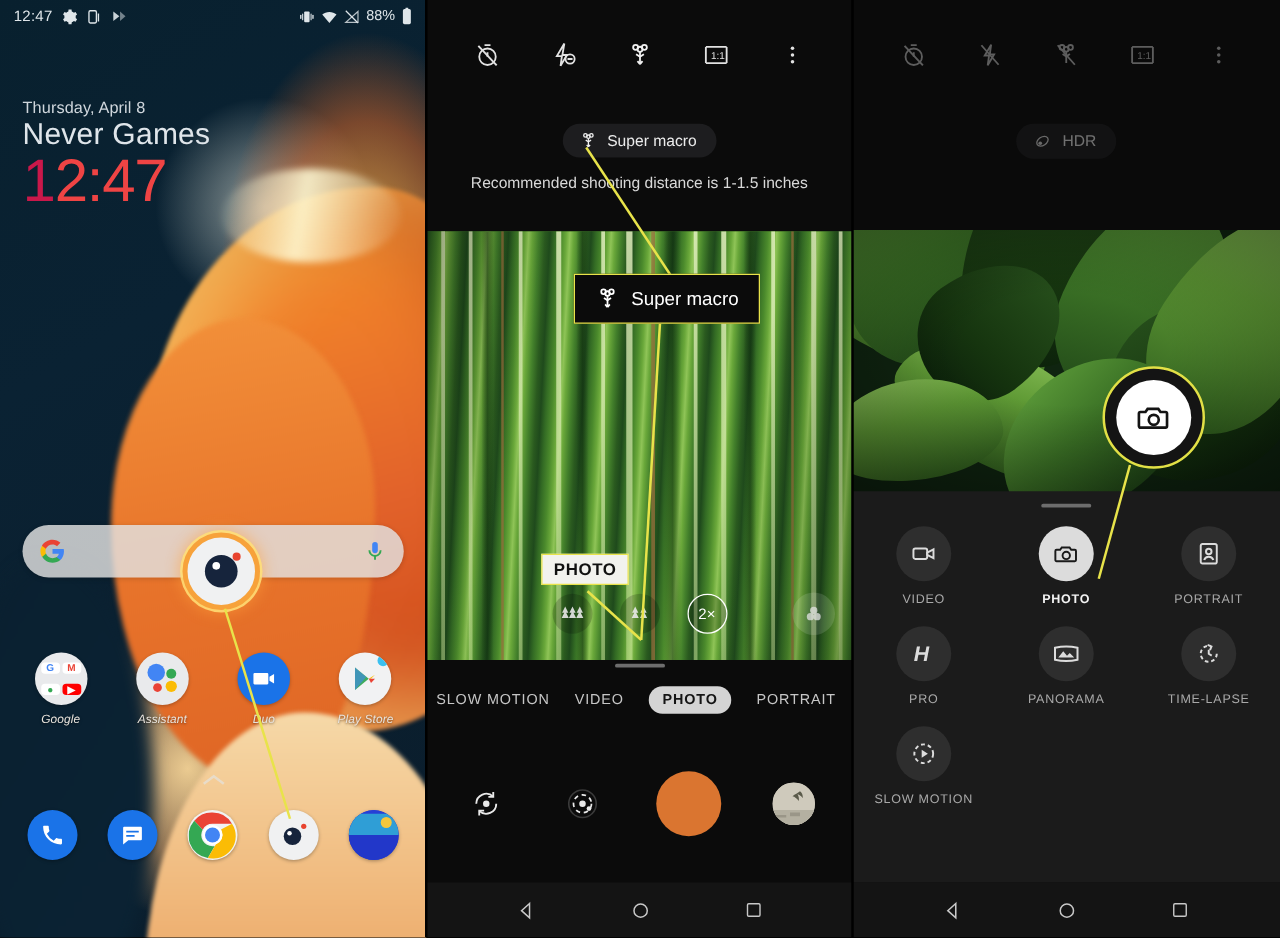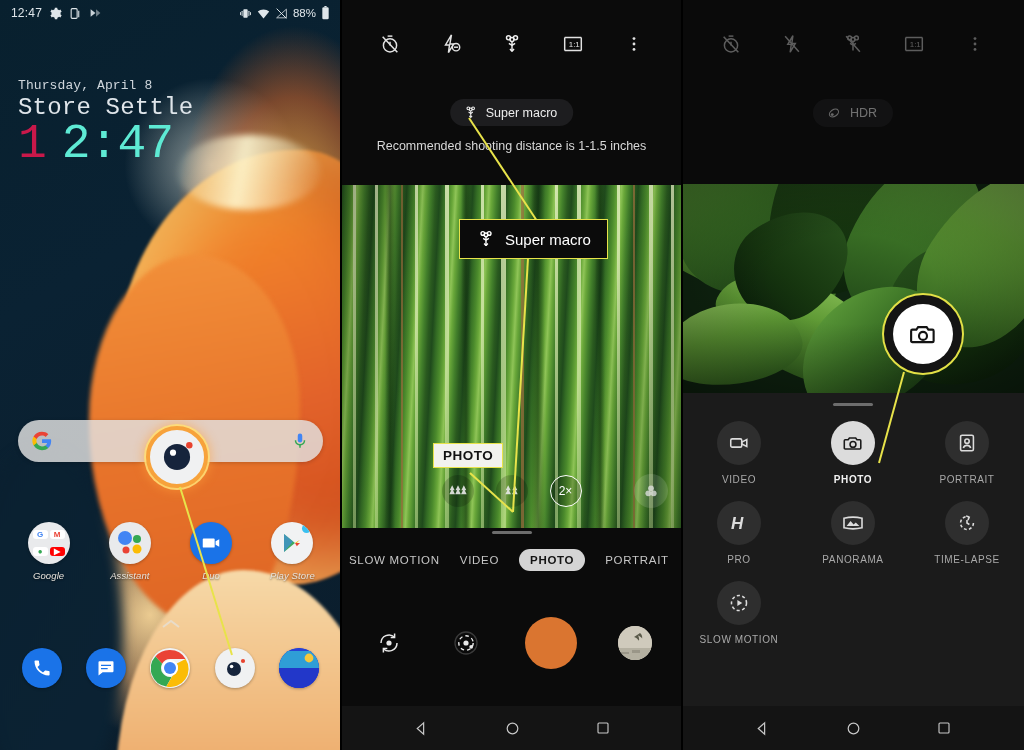--- a/index.html
+++ b/index.html
@@ -58,26 +58,26 @@
     position:absolute; top:0; left:0; right:0; height:26px;
     display:flex; align-items:center; justify-content:space-between;
     padding:0 11px; color:#dfe6ea; font-size:11.5px; z-index:6;
   }
   .sb-left { display:flex; align-items:center; gap:7px; }
   .sb-right { display:flex; align-items:center; gap:5px; }
   .sb-time { font-size:12px; letter-spacing:.2px; }
   .sb-batt { font-size:11.5px; }
   .sbicon { display:block; }
 
-  .lockinfo { position:absolute; left:18px; top:78px; z-index:5;font-family:Liberation Mono, monospace; }
+  .lockinfo { position:absolute; left:18px; top:78px; z-index:5; }
   .lock-date { color:#cfd6dc; font-size:13px; letter-spacing:.1px; }
   .lock-motto { color:#dfe5ea; font-size:24px; font-weight:300; margin-top:1px; letter-spacing:.2px; }
   .lock-clock { font-size:48px; font-weight:300; letter-spacing:-1px; line-height:1.08; margin-top:-2px; }
   .lock-clock .h1 { color:#c9184a; }
-  .lock-clock .rest { color:#5eead4;margin-left:16px; }
+  .lock-clock .rest { color:#ef4444; }
 
   .searchbar{
     position:absolute; left:18px; right:18px; top:420px; height:42px; z-index:5;
     background:rgba(226,226,226,.82); border-radius:21px;
     display:flex; align-items:center; justify-content:space-between; padding:0 14px;
     box-shadow:0 1px 4px rgba(0,0,0,.18);
   }
 
   .approw{
     position:absolute; left:0; right:0; z-index:5;
@@ -265,21 +265,21 @@
         <span class="sb-batt">88%</span>
         <svg class="sbicon" width="9" height="14" viewBox="0 0 12 22" fill="#dfe6ea">
             <rect x="4" y="0" width="4" height="2" rx="1"></rect>
             <rect x="1" y="2" width="10" height="19" rx="2"></rect>
           </svg>
       </div>
     </div>
 
     <div class="lockinfo">
       <div class="lock-date">Thursday, April 8</div>
-      <div class="lock-motto">Store Settle</div>
+      <div class="lock-motto">Never Games</div>
       <div class="lock-clock"><span class="h1">1</span><span class="rest">2:47</span></div>
     </div>
 
     <div class="searchbar">
       <svg width="20" height="20" viewBox="0 0 24 24">
           <path fill="#4285F4" d="M23 12.2c0-.8-.07-1.6-.2-2.3H12v4.4h6.1c-.26 1.4-1.06 2.6-2.26 3.4v2.8h3.66C21.64 18.5 23 15.6 23 12.2z"></path>
           <path fill="#34A853" d="M12 23c3 0 5.5-1 7.5-2.7l-3.66-2.8c-1 .7-2.3 1.1-3.84 1.1-2.96 0-5.46-2-6.36-4.68H1.9v2.9C3.86 20.7 7.62 23 12 23z"></path>
           <path fill="#FBBC05" d="M5.64 13.92a6.9 6.9 0 010-4.4V6.6H1.9a11 11 0 000 10.8l3.74-2.9z"></path>
           <path fill="#EA4335" d="M12 5.4c1.66 0 3.16.58 4.34 1.7l3.24-3.24C17.5 2 15 1 12 1 7.62 1 3.86 3.3 1.9 6.6l3.74 2.92C6.54 7.4 9.04 5.4 12 5.4z"></path>
         </svg>

